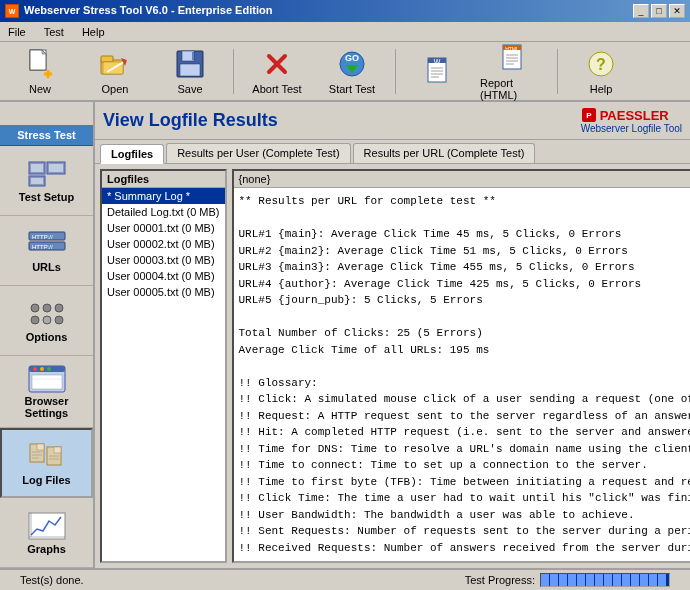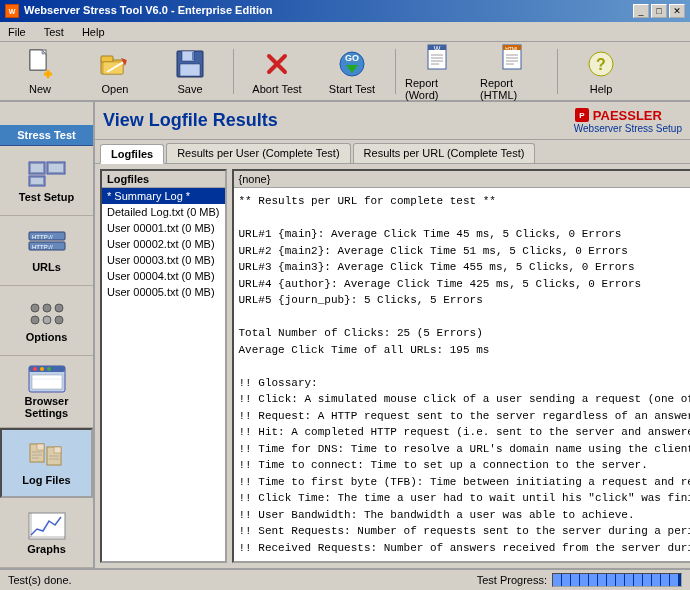--- a/index.html
+++ b/index.html
@@ -222,21 +222,21 @@
     .results-content::-webkit-scrollbar-thumb { background: #a0a0a0; border: 1px solid #808080; }
 
     
     .status-bar {
       height: 22px;
       background: #d4d0c8;
       border-top: 2px solid #a0a0a0;
       display: flex;
       align-items: center;
       justify-content: space-between;
-      padding: 0 8px;
+      padding: 0 20px;
       font-size: 11px;
     }
     .progress-area { display: flex; align-items: center; gap: 5px; }
     .progress-bar-container {
       width: 130px;
       height: 14px;
       border: 1px inset #a0a0a0;
       background: #003399;
       display: flex;
     }
@@ -355,21 +355,20 @@
       <svg width="32" height="32" viewBox="0 0 32 32">
         <rect x="5" y="3" width="18" height="24" fill="white" stroke="#4060a0" stroke-width="1"></rect>
         <rect x="5" y="3" width="18" height="5" fill="#4060a0"></rect>
         <text x="14" y="9" font-size="7" fill="white" text-anchor="middle">W</text>
         <line x1="8" y1="13" x2="20" y2="13" stroke="#a0a0a0" stroke-width="1"></line>
         <line x1="8" y1="16" x2="20" y2="16" stroke="#a0a0a0" stroke-width="1"></line>
         <line x1="8" y1="19" x2="20" y2="19" stroke="#a0a0a0" stroke-width="1"></line>
         <line x1="8" y1="22" x2="16" y2="22" stroke="#a0a0a0" stroke-width="1"></line>
       </svg>
     </div>
-    <span>Report (Word)</span>
   </div>
 
   <div class="toolbar-btn">
     <div class="toolbar-icon">
       <svg width="32" height="32" viewBox="0 0 32 32">
         <rect x="5" y="3" width="18" height="24" fill="white" stroke="#4060a0" stroke-width="1"></rect>
         <rect x="5" y="3" width="18" height="5" fill="#cc6600"></rect>
         <text x="14" y="9" font-size="5" fill="white" text-anchor="middle">HTML</text>
         <line x1="8" y1="13" x2="20" y2="13" stroke="#a0a0a0" stroke-width="1"></line>
         <line x1="8" y1="16" x2="20" y2="16" stroke="#a0a0a0" stroke-width="1"></line>
@@ -488,21 +487,21 @@
     <div class="view-header">
       <h2 class="view-title">View Logfile Results</h2>
       <div class="brand-area">
         <div style="display:flex; align-items:center; gap:3px;">
           <svg width="16" height="16" viewBox="0 0 16 16">
             <rect x="1" y="1" width="14" height="14" fill="#cc0000" rx="2"></rect>
             <text x="8" y="11" font-size="8" fill="white" text-anchor="middle" font-weight="bold">P</text>
           </svg>
           <span class="paessler">PAESSLER</span>
         </div>
-        <div class="brand-sub">Webserver Stress Setup</div>
+        <div class="brand-sub">Webserver Logfile Tool</div>
       </div>
     </div>
 
     <div class="tabs-bar">
       <div class="tab active">Logfiles</div>
       <div class="tab">Results per User (Complete Test)</div>
       <div class="tab">Results per URL (Complete Test)</div>
     </div>
 
     <div class="log-panel">

